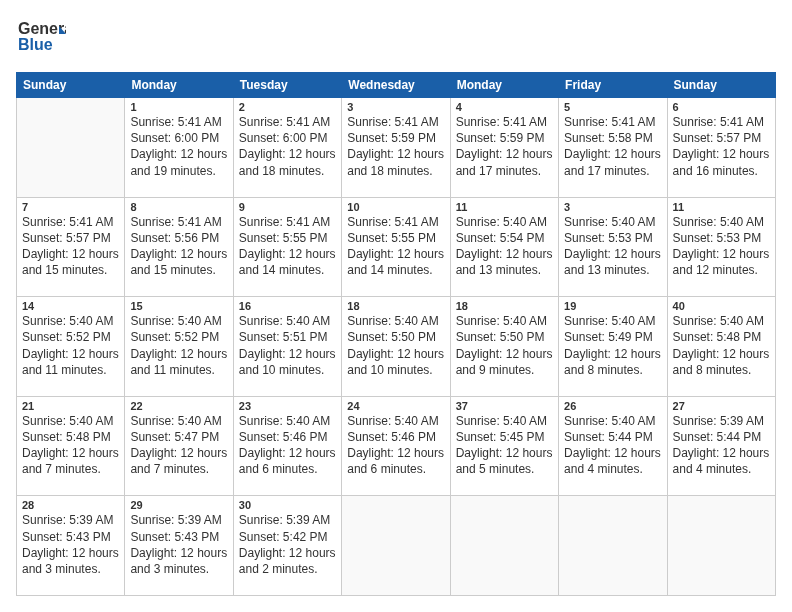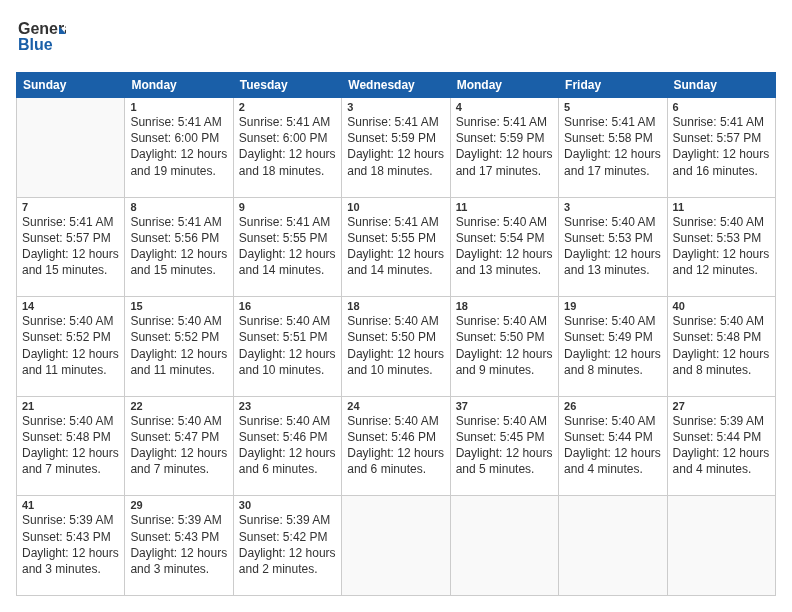--- a/index.html
+++ b/index.html
@@ -226,21 +226,21 @@
             <div class="day-num">26</div>
             <div class="day-info">Sunrise: 5:40 AM<br>Sunset: 5:44 PM<br>Daylight: 12 hours and 4 minutes.</div>
           </td>
           <td>
             <div class="day-num">27</div>
             <div class="day-info">Sunrise: 5:39 AM<br>Sunset: 5:44 PM<br>Daylight: 12 hours and 4 minutes.</div>
           </td>
         </tr>
         <tr>
           <td>
-            <div class="day-num">41</div>
+            <div class="day-num">28</div>
             <div class="day-info">Sunrise: 5:39 AM<br>Sunset: 5:43 PM<br>Daylight: 12 hours and 3 minutes.</div>
           </td>
           <td>
             <div class="day-num">29</div>
             <div class="day-info">Sunrise: 5:39 AM<br>Sunset: 5:43 PM<br>Daylight: 12 hours and 3 minutes.</div>
           </td>
           <td>
             <div class="day-num">30</div>
             <div class="day-info">Sunrise: 5:39 AM<br>Sunset: 5:42 PM<br>Daylight: 12 hours and 2 minutes.</div>
           </td>

